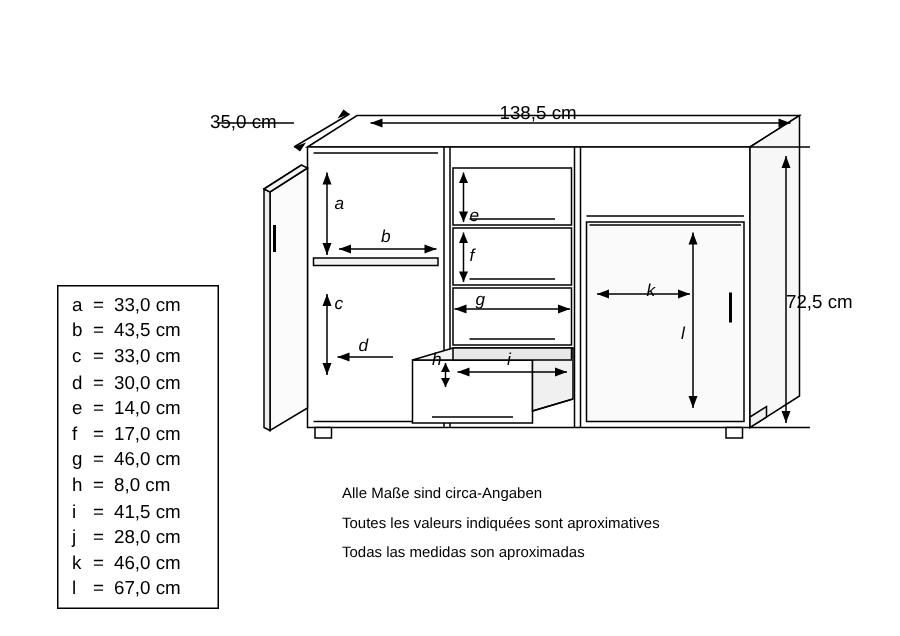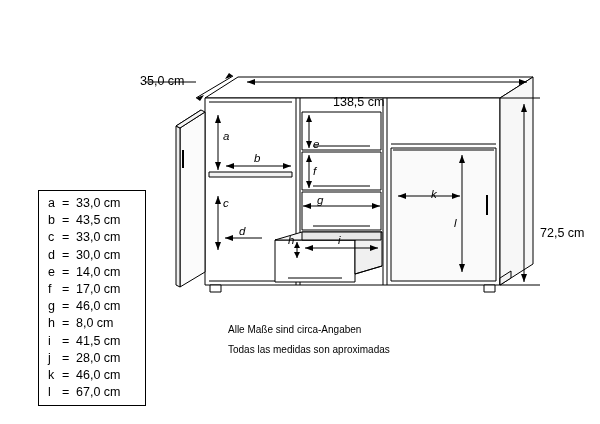--- a/index.html
+++ b/index.html
@@ -196,22 +196,22 @@
       <polygon points="398,196 406,193 406,199" fill="#000000" stroke="none"></polygon>
       <polygon points="460,196 452,193 452,199" fill="#000000" stroke="none"></polygon>
 
       <line x1="462" y1="155" x2="462" y2="272"></line>
       <polygon points="462,155 459,163 465,163" fill="#000000" stroke="none"></polygon>
       <polygon points="462,272 459,264 465,264" fill="#000000" stroke="none"></polygon>
     </g>
   </svg>
 
   <div class="dim-label" style="left:140px; top:74px;">35,0 cm</div>
-  <div class="dim-label" style="left:333px; top:68px;margin-top:27px;">138,5 cm</div>
-  <div class="dim-label" style="left:540px; top:194px;margin-top:32px;">72,5 cm</div>
+  <div class="dim-label" style="left:333px; top:68px;">138,5 cm</div>
+  <div class="dim-label" style="left:524px; top:194px;">72,5 cm</div>
 
   <div class="letter-label" style="left:223px; top:130px;">a</div>
   <div class="letter-label" style="left:254px; top:152px;">b</div>
   <div class="letter-label" style="left:223px; top:197px;">c</div>
   <div class="letter-label" style="left:239px; top:225px;">d</div>
   <div class="letter-label" style="left:313px; top:138px;">e</div>
   <div class="letter-label" style="left:313px; top:165px;">f</div>
   <div class="letter-label" style="left:317px; top:194px;">g</div>
   <div class="letter-label" style="left:288px; top:234px;">h</div>
   <div class="letter-label" style="left:338px; top:234px;">i</div>
@@ -277,16 +277,17 @@
     </div>
     <div class="legend-row">
       <span class="legend-key">l</span>
       <span class="legend-eq">=</span>
       <span class="legend-val">67,0 cm</span>
     </div>
   </div>
 
   <div class="notes">
     <div>Alle Maße sind circa-Angaben</div>
+    <div>Toutes les valeurs indiquées sont aproximatives</div>
     <div>Todas las medidas son aproximadas</div>
   </div>
 
 </div>
 
 </body></html>

